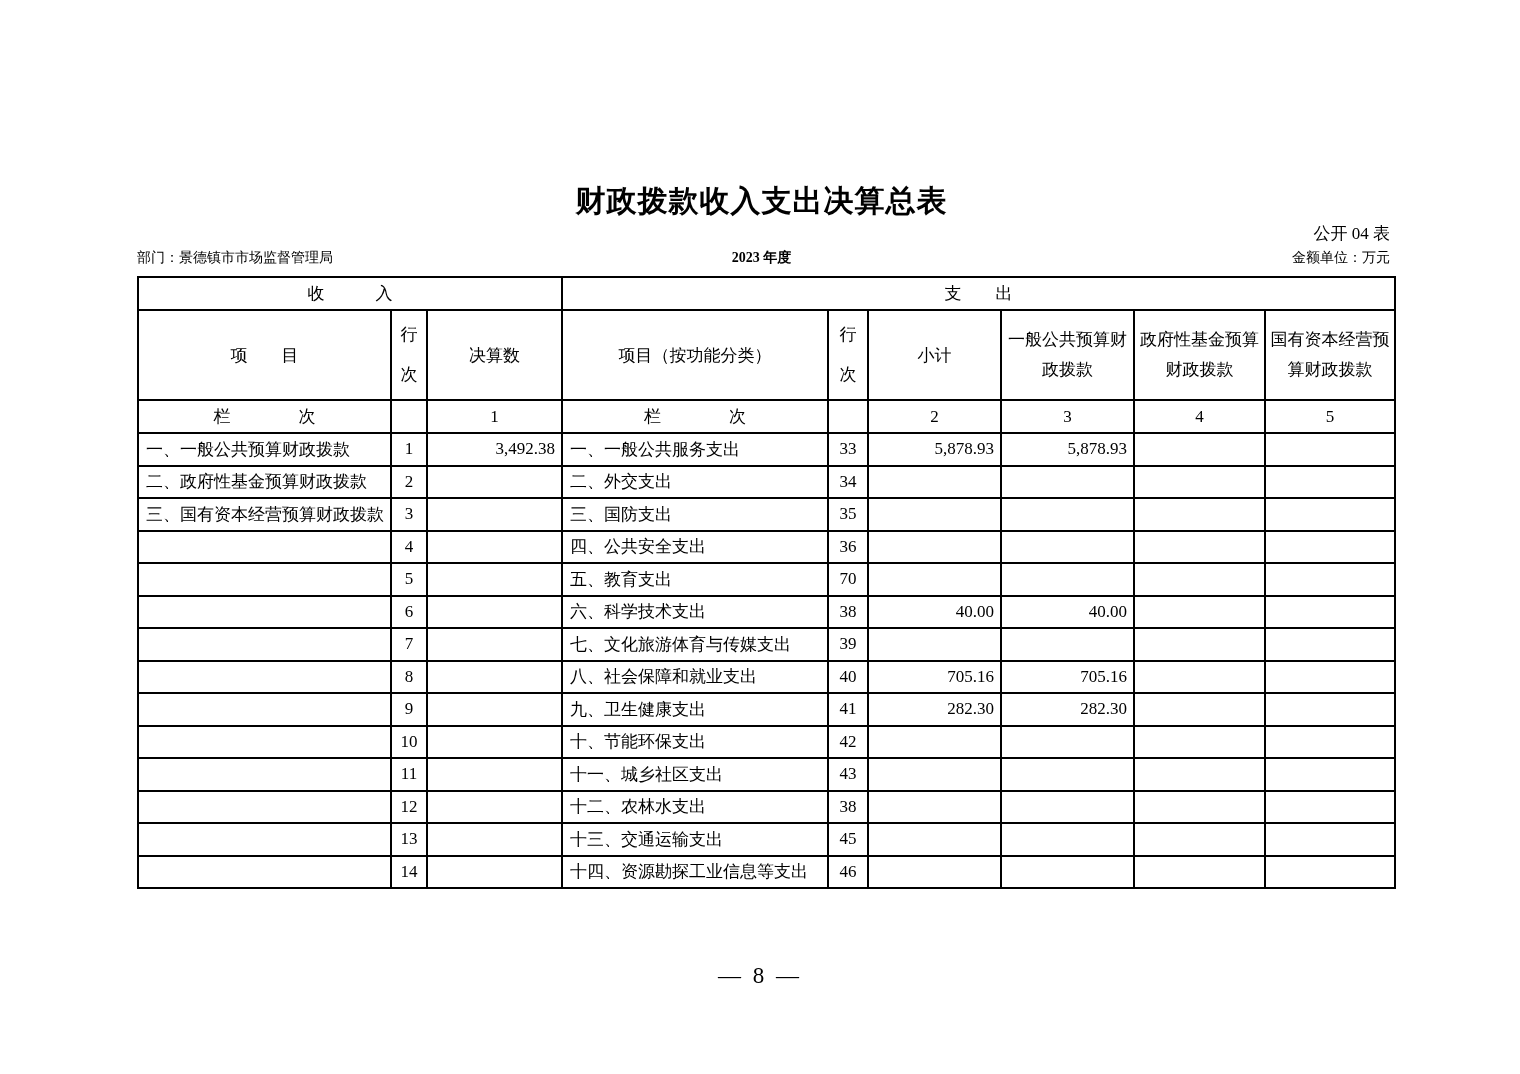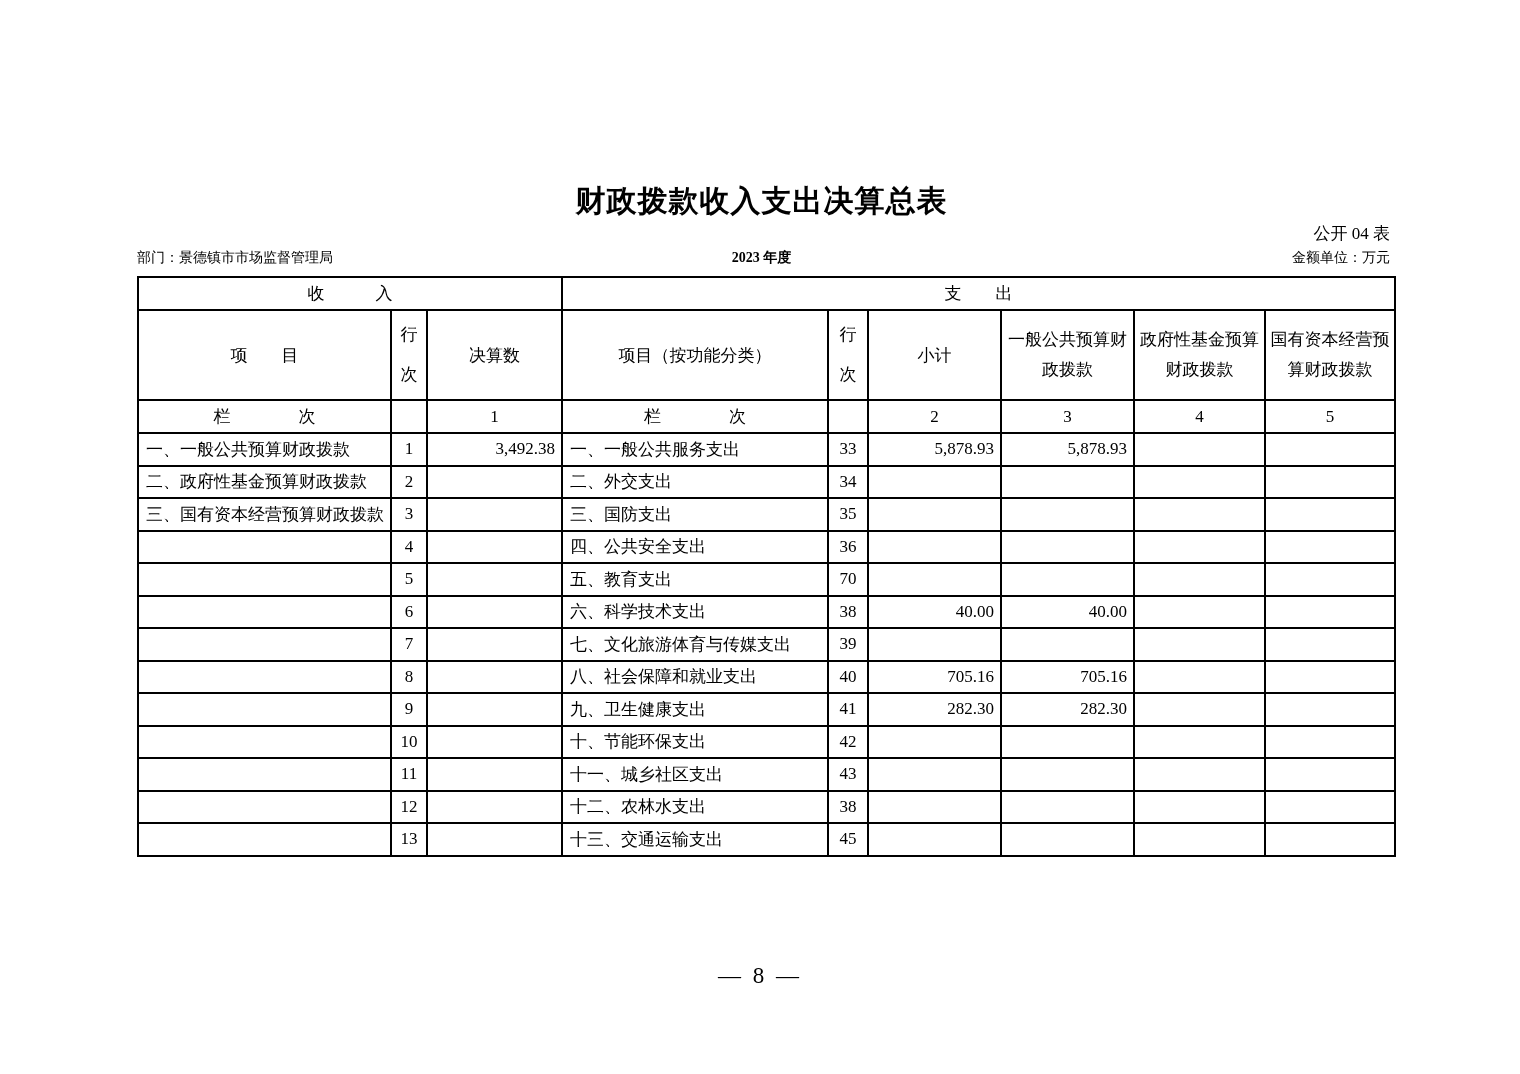--- a/index.html
+++ b/index.html
@@ -243,16 +243,27 @@
     <td class="l"></td>
     <td class="c">13</td>
     <td class="r"></td>
     <td class="l">十三、交通运输支出</td>
     <td class="c">45</td>
     <td class="r"></td>
     <td class="r"></td>
     <td class="r"></td>
     <td class="r"></td>
   </tr>
+      <tr class="dr">
+    <td class="l"></td>
+    <td class="c">14</td>
+    <td class="r"></td>
+    <td class="l">十四、资源勘探工业信息等支出</td>
+    <td class="c">46</td>
+    <td class="r"></td>
+    <td class="r"></td>
+    <td class="r"></td>
+    <td class="r"></td>
+  </tr>
     </tbody>
 </table>
 
 <div class="page-num">— 8 —</div>
 
 </body></html>

